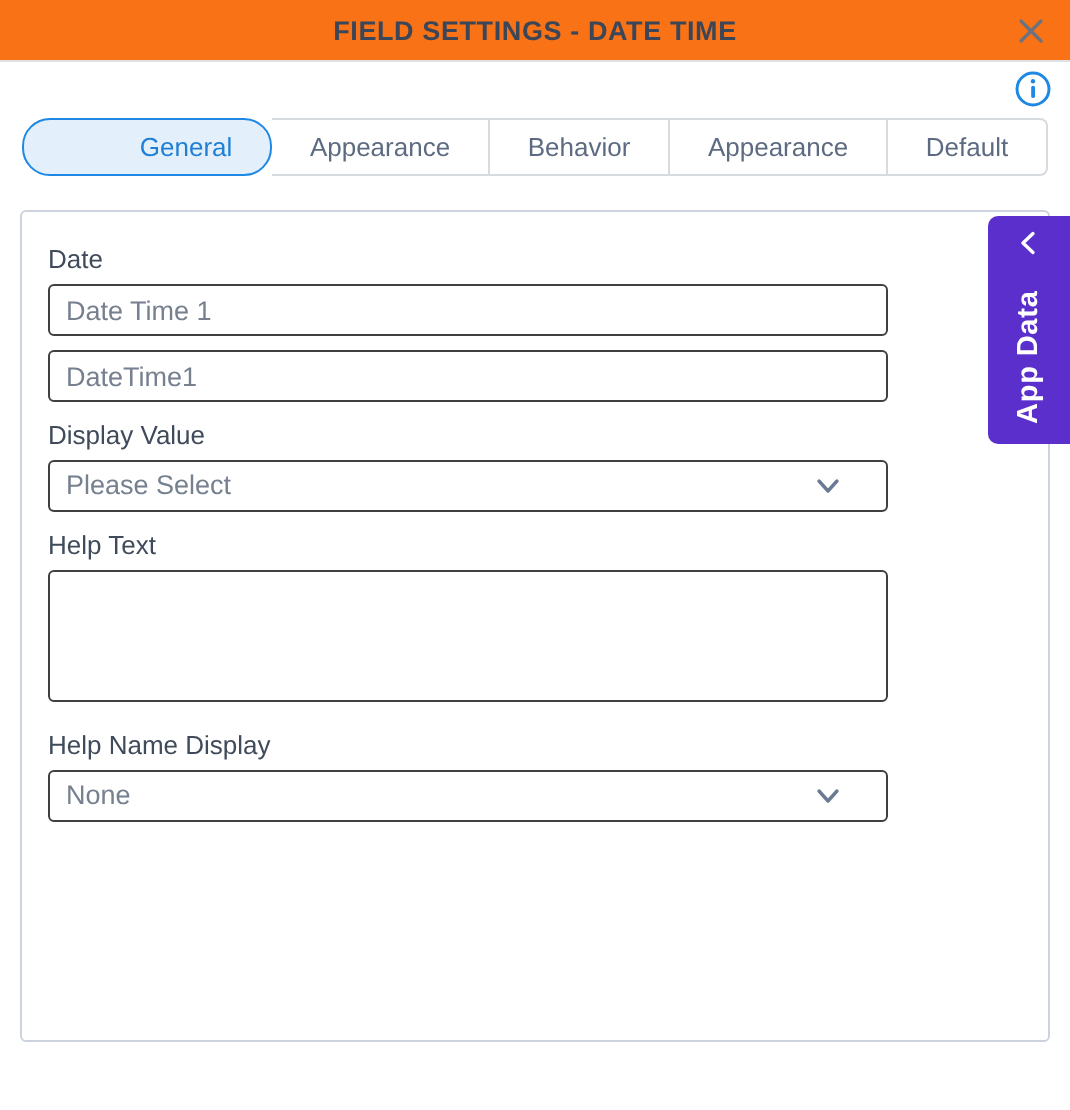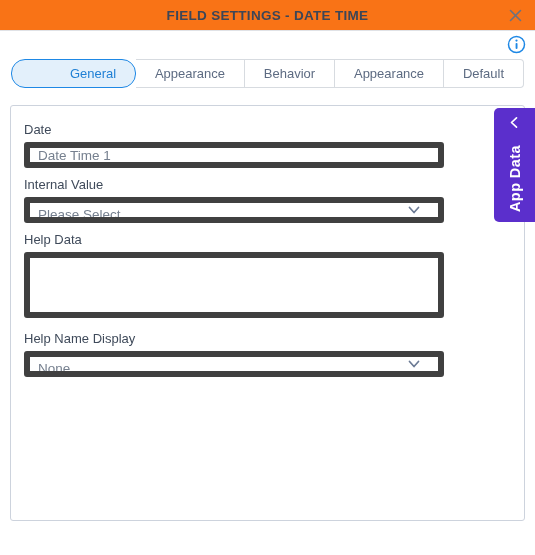--- a/index.html
+++ b/index.html
@@ -108,21 +108,21 @@
   .field { margin-bottom: 7px; }
   .field-label {
     font-size: 13px;
     color: #3f4a5a;
     line-height: 19px;
     margin-bottom: 3px;
   }
   .text-input, .select-input, .textarea-input {
     width: 420px;
     box-sizing: border-box;
-    border: 6px solid #404040;
+    border: 1px solid #404040;
     border-radius: 3px;
     background: #ffffff;
     font-family: "Liberation Sans", sans-serif;
     font-size: 13.5px;
     color: #76808f;
     outline: none;
   }
   .text-input {
     height: 26px;
     line-height: 24px;
@@ -214,36 +214,37 @@
 
 <div class="panel">
   <div class="form">
 
     <div class="field">
       <div class="field-label">Date</div>
       <input class="text-input" type="text" value="Date Time 1" style="">
     </div>
 
     <div class="field">
-    </div>
-
-    <div class="field">
-      <div class="field-label">Internal Value</div>
+      <input class="text-input" type="text" value="DateTime1" style="">
+    </div>
+
+    <div class="field">
+      <div class="field-label">Display Value</div>
       <div class="select-wrap">
         <select class="select-input">
           <option>Please Select</option>
         </select>
         <svg class="select-chevron" width="12" height="12" viewBox="0 0 12 12">
           <polyline points="1.5,3.5 6,8.5 10.5,3.5" fill="none" stroke="#6b7a94" stroke-width="1.7" stroke-linecap="round" stroke-linejoin="round"></polyline>
         </svg>
       </div>
     </div>
 
     <div class="field">
-      <div class="field-label">Help Data</div>
+      <div class="field-label">Help Text</div>
       <textarea class="textarea-input" style=""></textarea>
     </div>
 
     <div class="field">
       <div class="field-label">Help Name Display</div>
       <div class="select-wrap">
         <select class="select-input">
           <option>None</option>
         </select>
         <svg class="select-chevron" width="12" height="12" viewBox="0 0 12 12">

